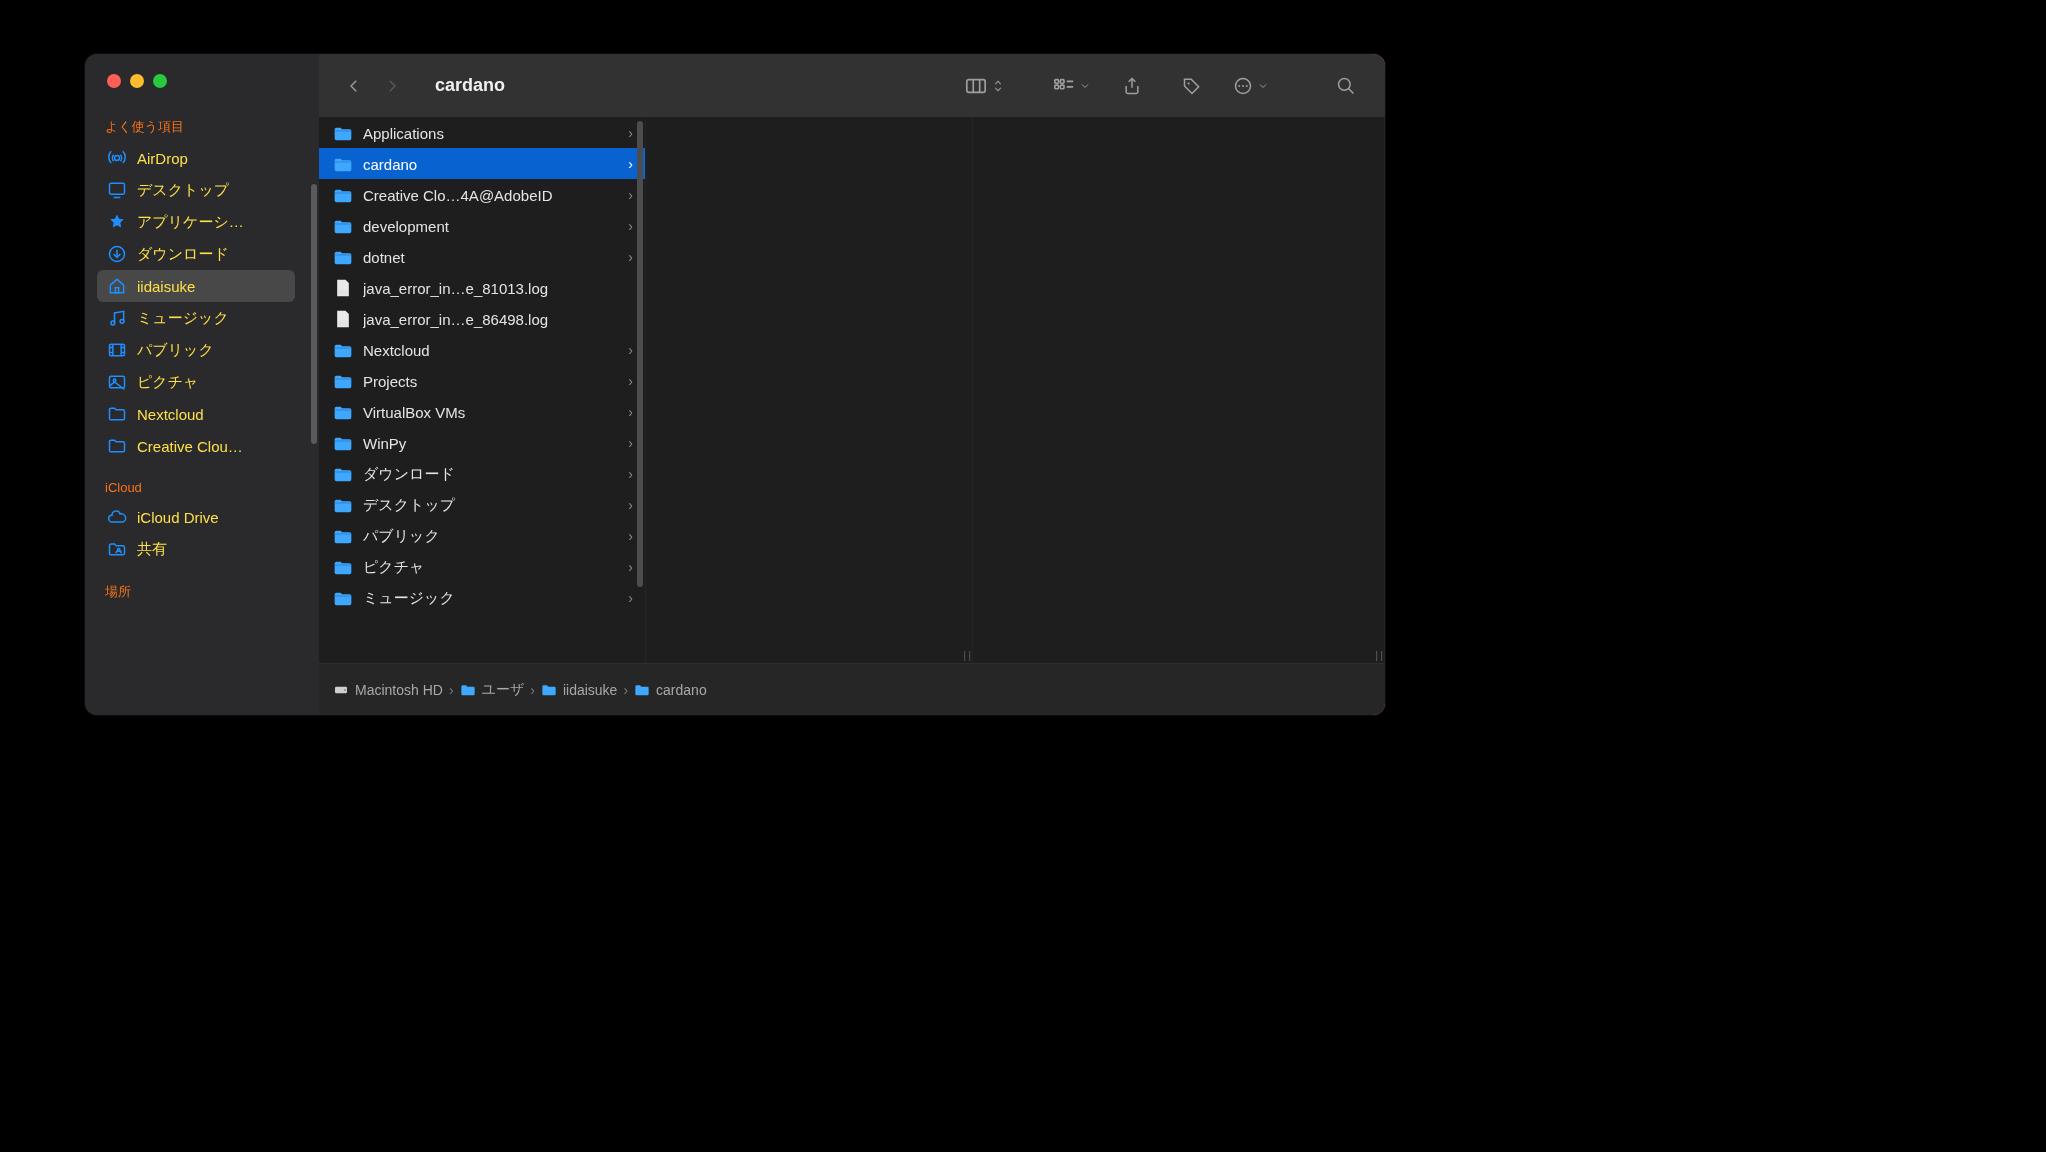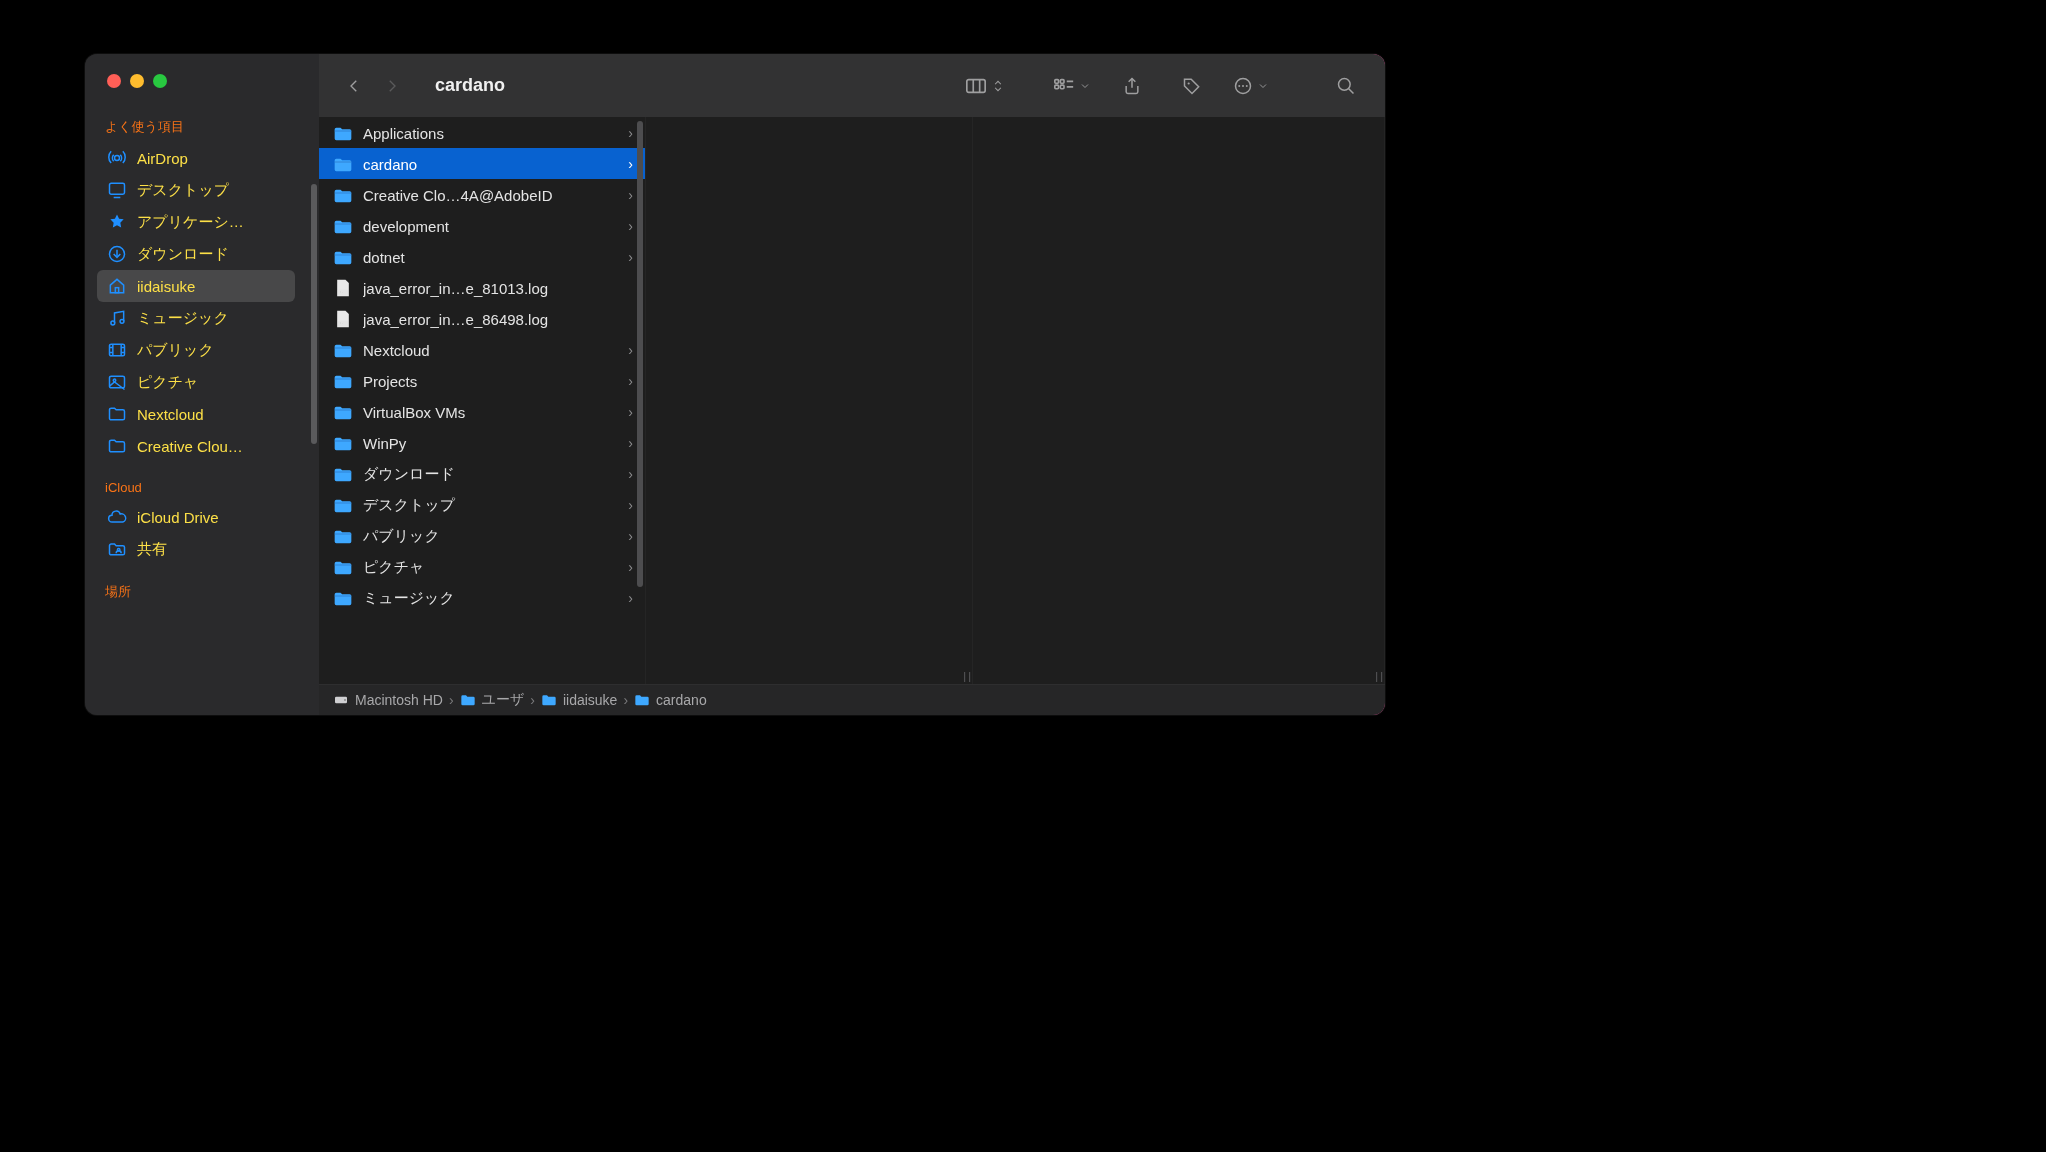--- a/index.html
+++ b/index.html
@@ -195,21 +195,21 @@
     overflow: hidden;
     text-overflow: ellipsis;
   }
   .row-chevron {
     font-size: 14px;
     color: #8a8a8c;
   }
   .row.selected .row-chevron { color: #fff; }
 
   .pathbar {
-    height: 31px;
+    height: 52px;
     background: #262627;
     border-top: 1px solid rgba(255,255,255,0.04);
     display: flex;
     align-items: center;
     padding: 0 14px;
     gap: 6px;
     font-size: 14px;
     color: #a8a8aa;
   }
   .path-seg { display:flex; align-items:center; gap:6px; cursor:pointer; }

